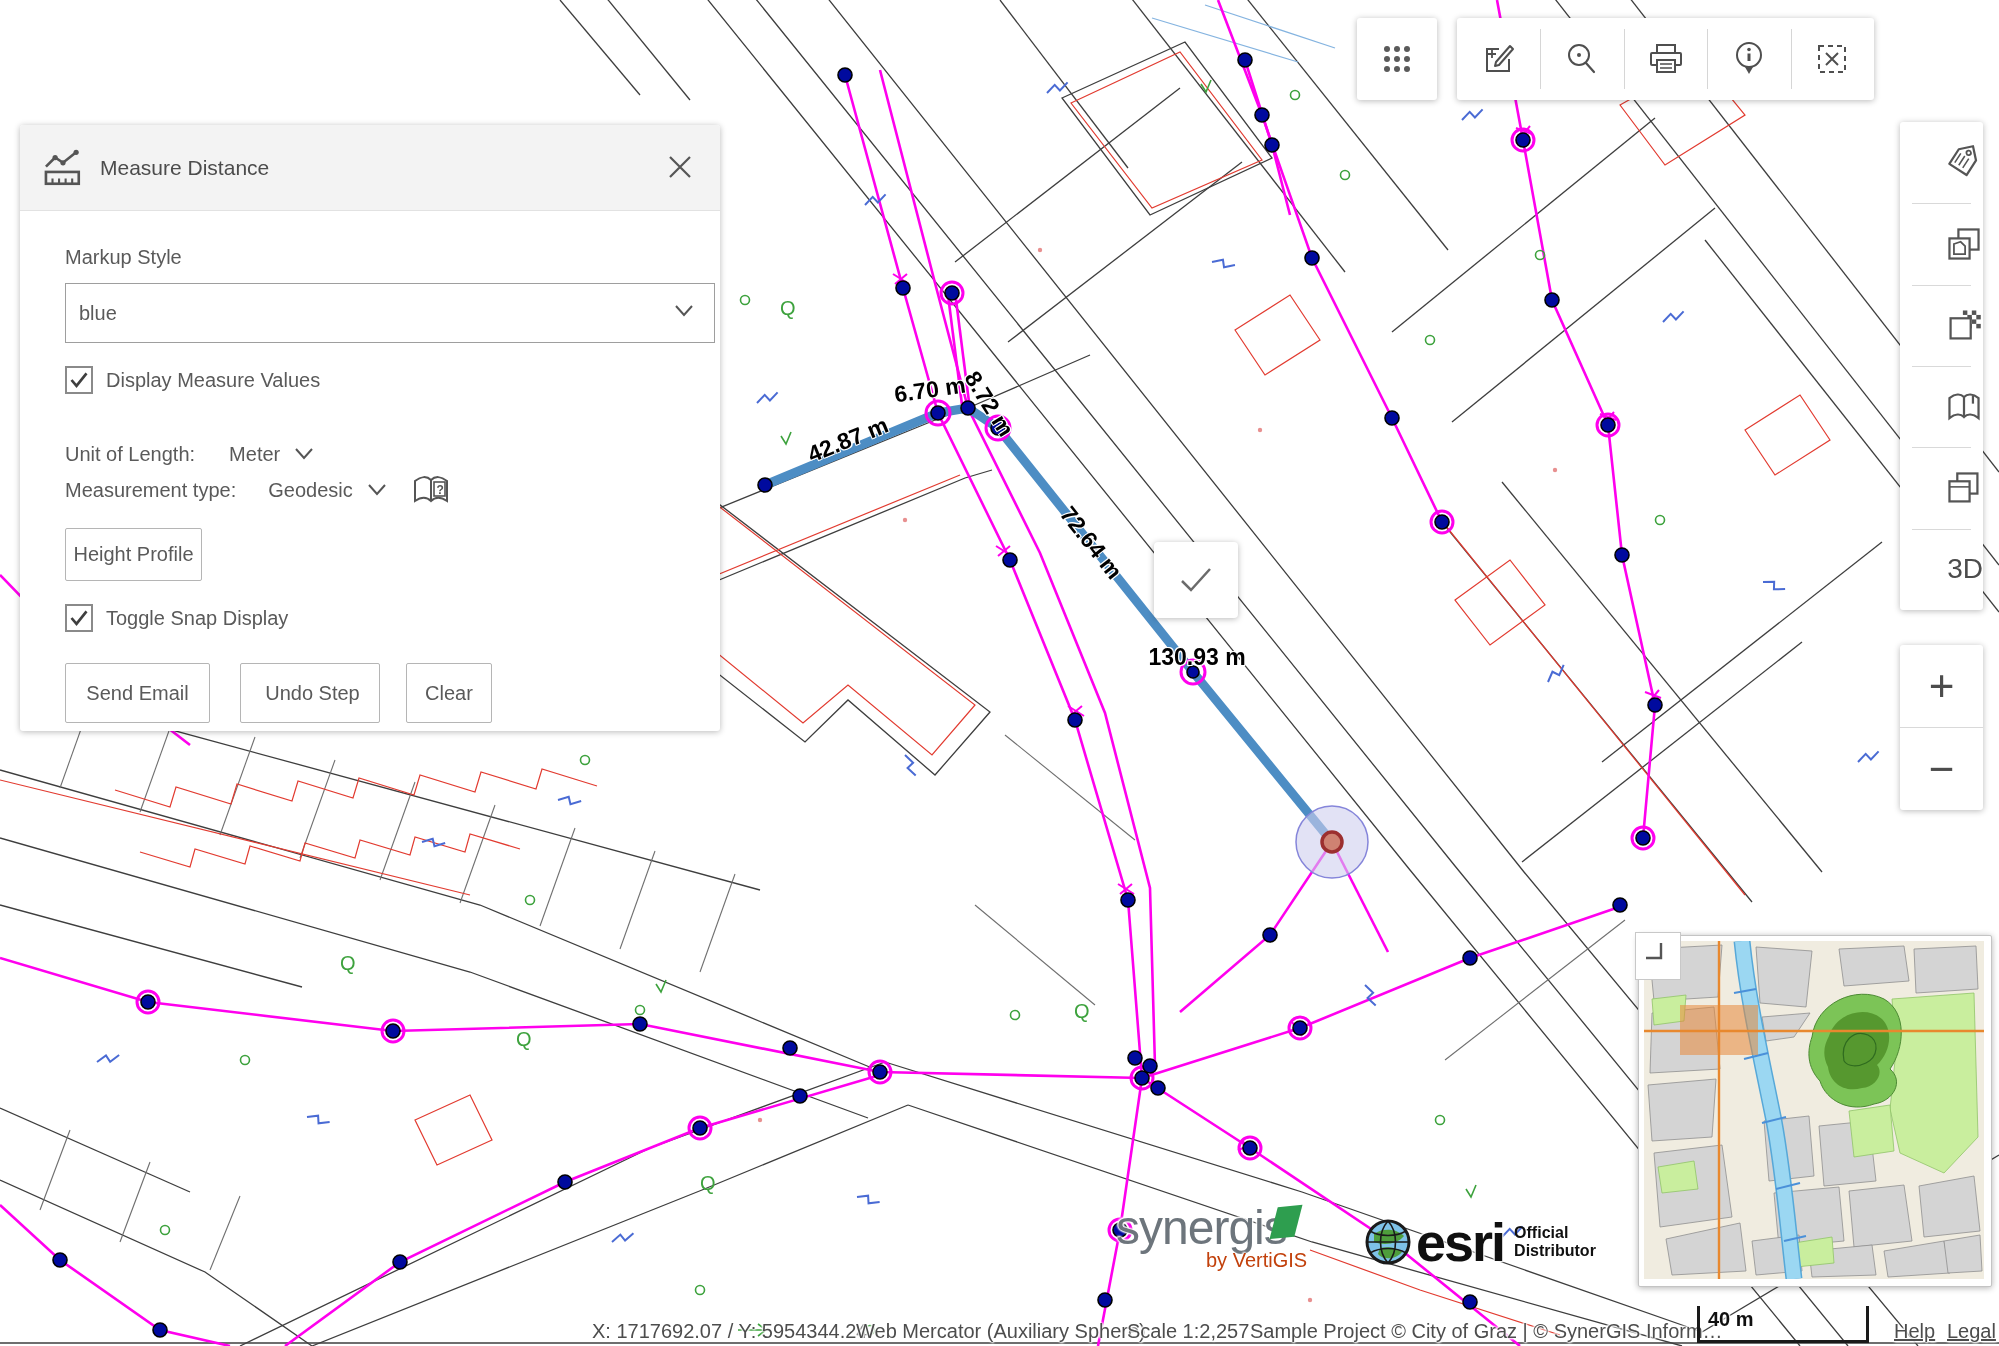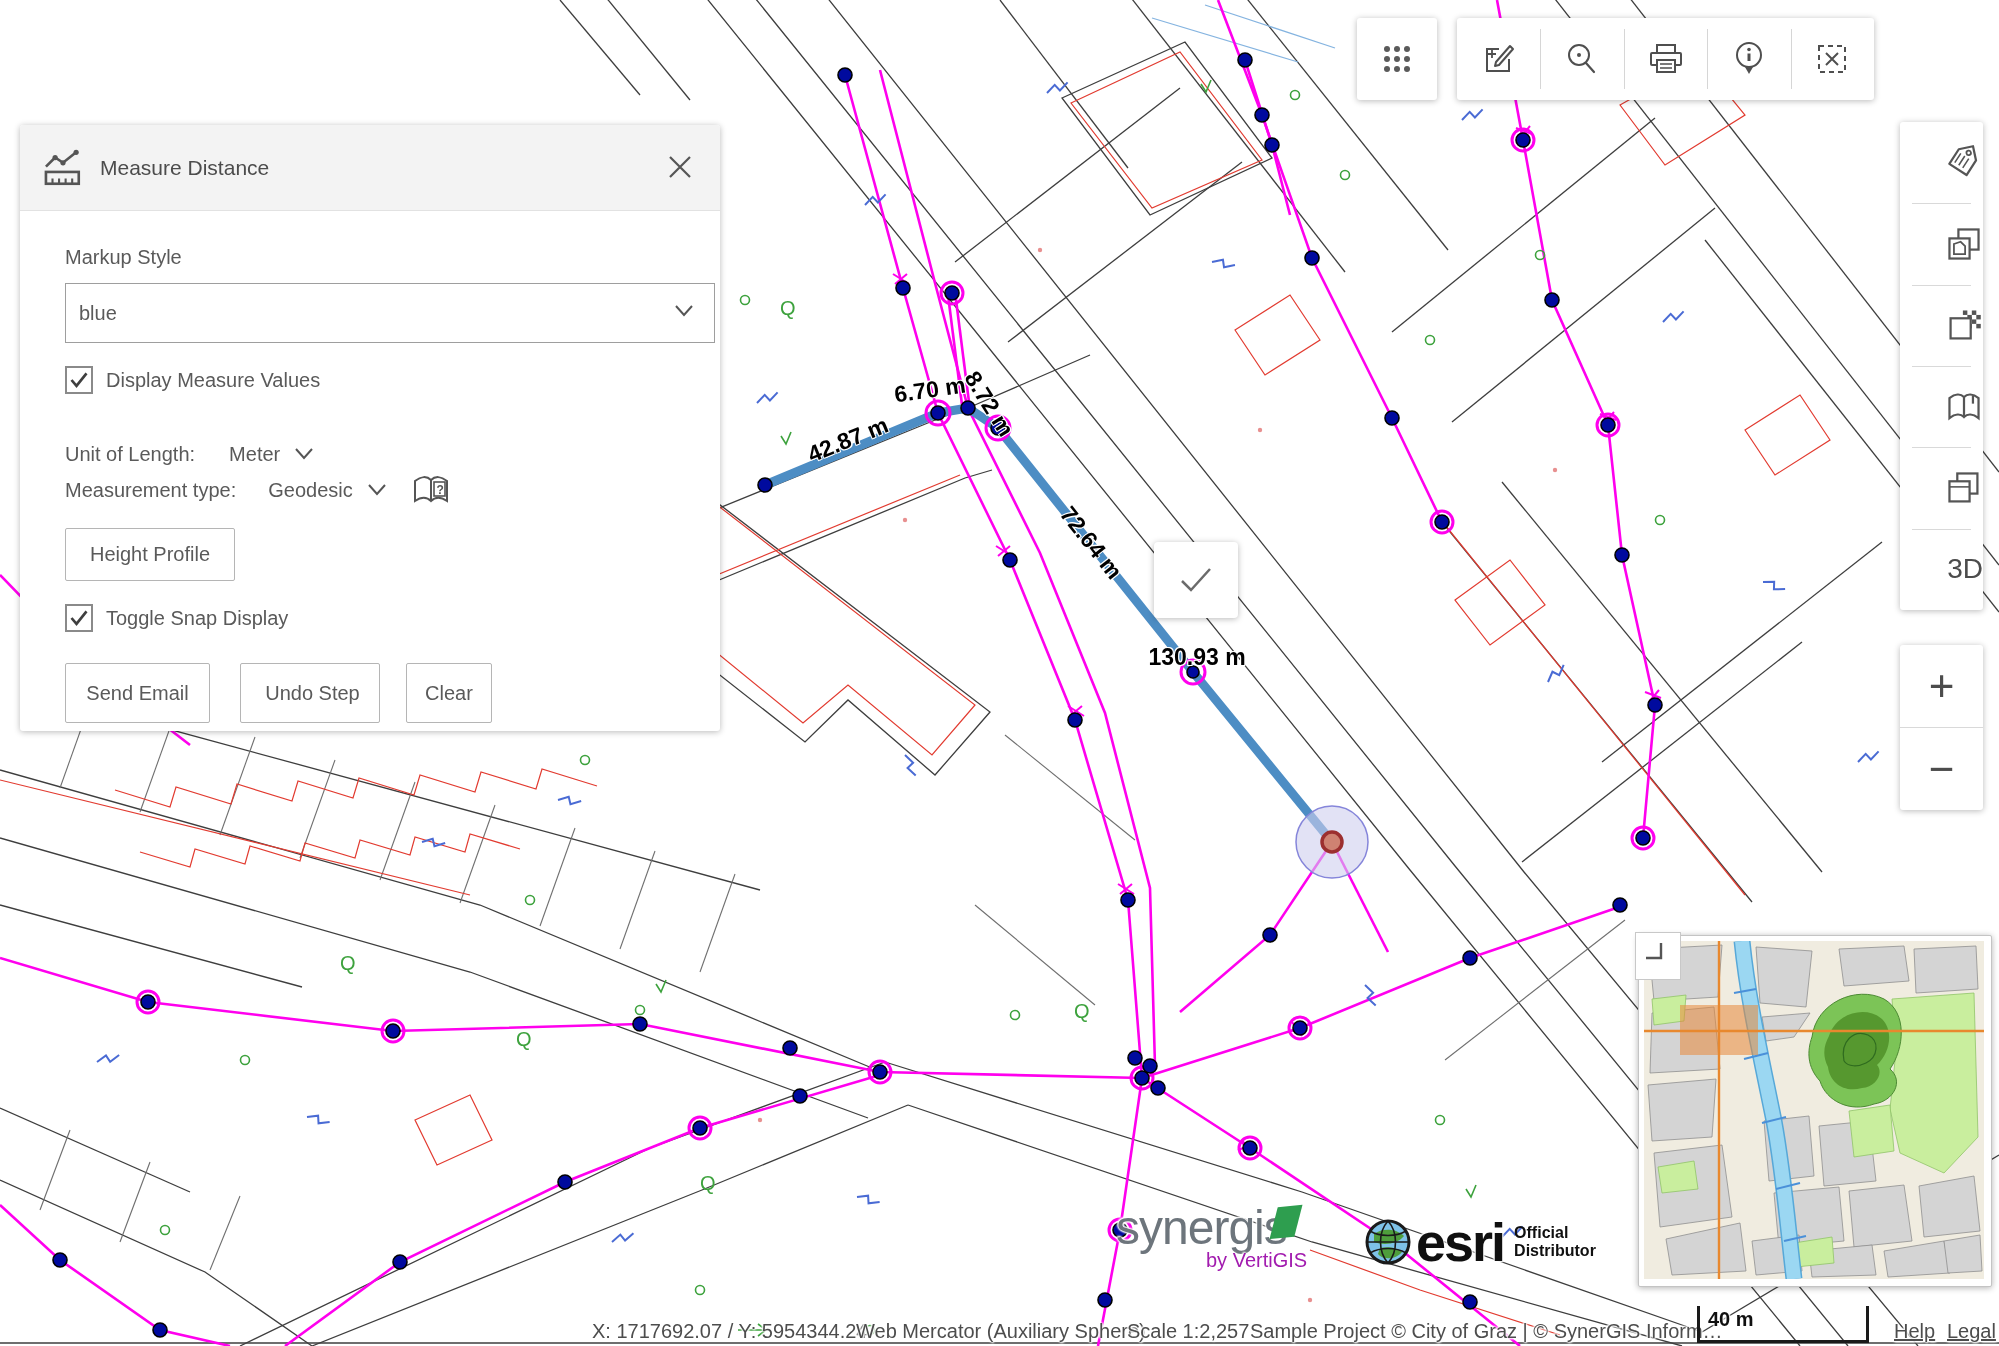--- a/index.html
+++ b/index.html
@@ -71,21 +71,21 @@
   
   .sb{position:absolute;top:1320px;font-size:20px;color:#4d4d4d;white-space:nowrap;}
   #scalebar{position:absolute;left:1697px;top:1306px;width:166px;height:34px;
             border-left:3px solid #1a1a1a;border-right:3px solid #1a1a1a;border-bottom:3px solid #1a1a1a;}
   #scalebar .lbl{font-size:20px;font-weight:bold;color:#101010;margin:2px 0 0 8px;}
   .sb-link{text-decoration:underline;cursor:pointer;}
   
   #synergis{position:absolute;left:1116px;top:1200px;}
   #synergis .main{font-size:48px;color:#6d757c;letter-spacing:-1px;}
   #synergis .leaf{position:absolute;left:158px;top:6px;width:24px;height:32px;background:#2e9e4f;transform:skewX(-20deg) rotate(-6deg);}
-  #synergis .sub{font-size:20px;color:#a21caf;margin-left:90px;margin-top:-6px;}
+  #synergis .sub{font-size:20px;color:#c2410c;margin-left:90px;margin-top:-6px;}
   #esri{position:absolute;left:1364px;top:1218px;display:flex;align-items:center;}
   #esri .word{font-size:54px;font-weight:bold;color:#101010;letter-spacing:-2px;margin-left:4px;line-height:48px;}
   #esri .subs{margin-left:10px;font-size:16px;font-weight:bold;color:#101010;line-height:18px;}
 </style>
 </head>
 <body>
 
 <div id="app">
 
   <svg id="map-base" width="1999" height="1346" viewBox="0 0 1999 1346">
@@ -390,21 +390,21 @@
         <polyline points="2,2 10,11 18,2" fill="none" stroke="#555" stroke-width="2"></polyline>
       </svg>
       <svg width="40" height="34" viewBox="0 0 40 34" style="margin-left:24px;">
         <path d="M4,8 C10,3 16,3 20,7 C24,3 30,3 36,8 L36,28 C30,24 24,24 20,28 C16,24 10,24 4,28 Z" fill="none" stroke="#555" stroke-width="2"></path>
         <path d="M20,7 L20,28" stroke="#555" stroke-width="2"></path>
         <rect x="23" y="9" width="11" height="14" fill="none" stroke="#555" stroke-width="1.6"></rect>
         <text x="25.5" y="20.5" font-size="12" fill="#555" font-weight="bold">?</text>
       </svg>
     </div>
 
-    <button class="btn" style="left:45px;top:403px;width:170px;height:53px;">Height Profile</button>
+    <button class="btn" style="left:45px;top:403px;width:137px;height:53px;">Height Profile</button>
 
     <div class="chkrow" style="top:479px;">
       <div class="chk">
         <svg width="20" height="20" viewBox="0 0 24 24">
           <polyline points="3,12 9,19 21,4" fill="none" stroke="#3f3f3f" stroke-width="3.2"></polyline>
         </svg>
       </div>
       <span class="lbl">Toggle Snap Display</span>
     </div>
 

